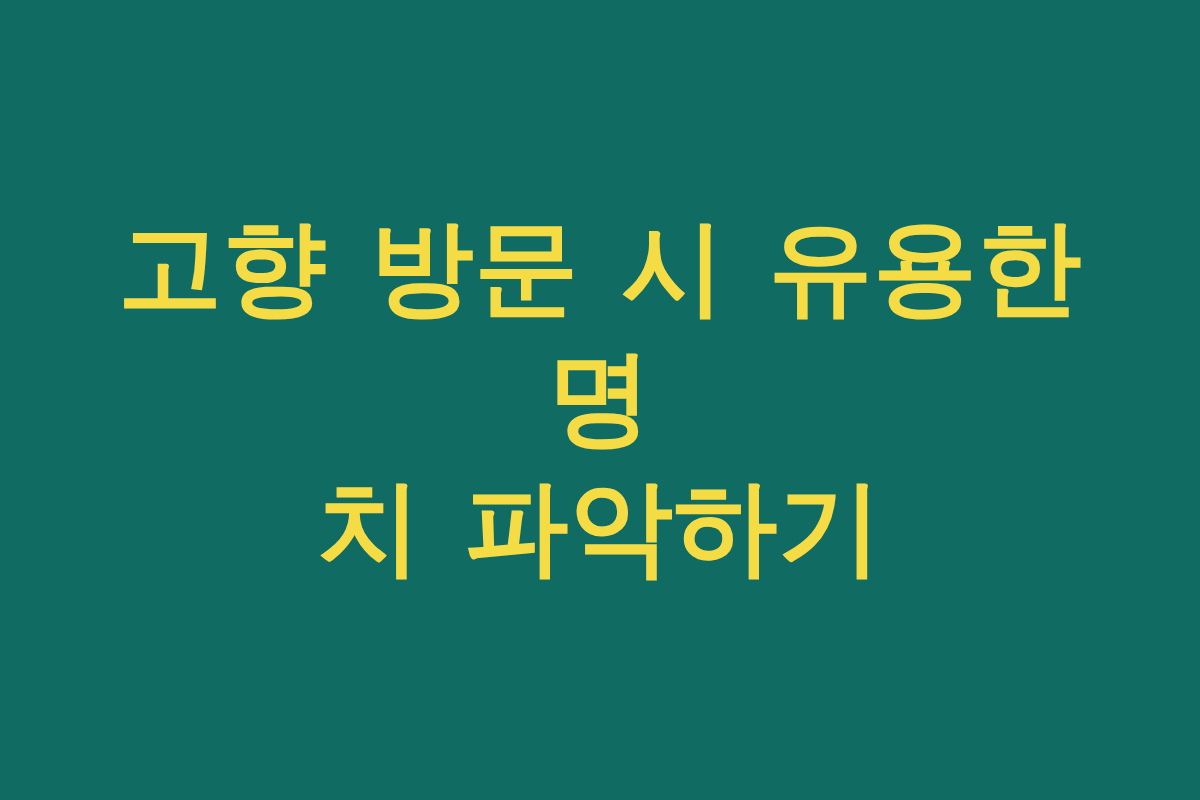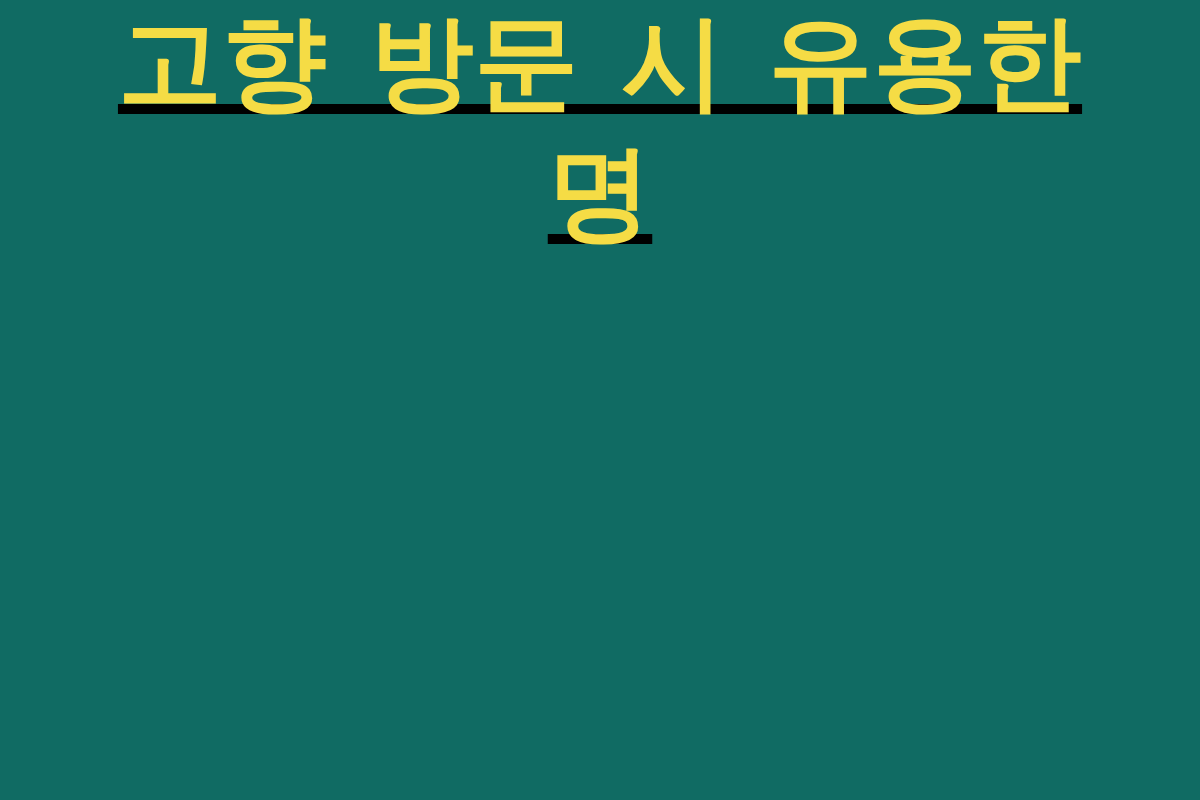--- a/index.html
+++ b/index.html
@@ -15,23 +15,23 @@
     font-family: "DejaVu Sans", "Liberation Sans", sans-serif;
   }
 
   
   .banner {
     position: relative;
     width: 1200px;
     height: 800px;
     box-sizing: border-box;
     display: flex;
+    align-items: center;
     justify-content: center;
     background: #106B63;           
-    text-decoration: underline;
   }
 
   
   .headline-block {
     width: 1000px;
     margin: 0 auto;
     padding: 0 8px;
     box-sizing: border-box;
     text-align: center;
     transform: translateY(-3px);
@@ -61,16 +61,17 @@
 </style>
 </head>
 <body>
 
 <div class="banner" style="background: rgb(16, 107, 99);">
 
   <div class="headline-block">
 
     <h1 class="headline" style="color: rgb(245, 220, 69);">
       <span class="headline-line">고향 방문 시 유용한 명</span>
+      <span class="headline-line">치 파악하기</span>
     </h1>
 
   </div>
 </div>
 
 </body></html>

